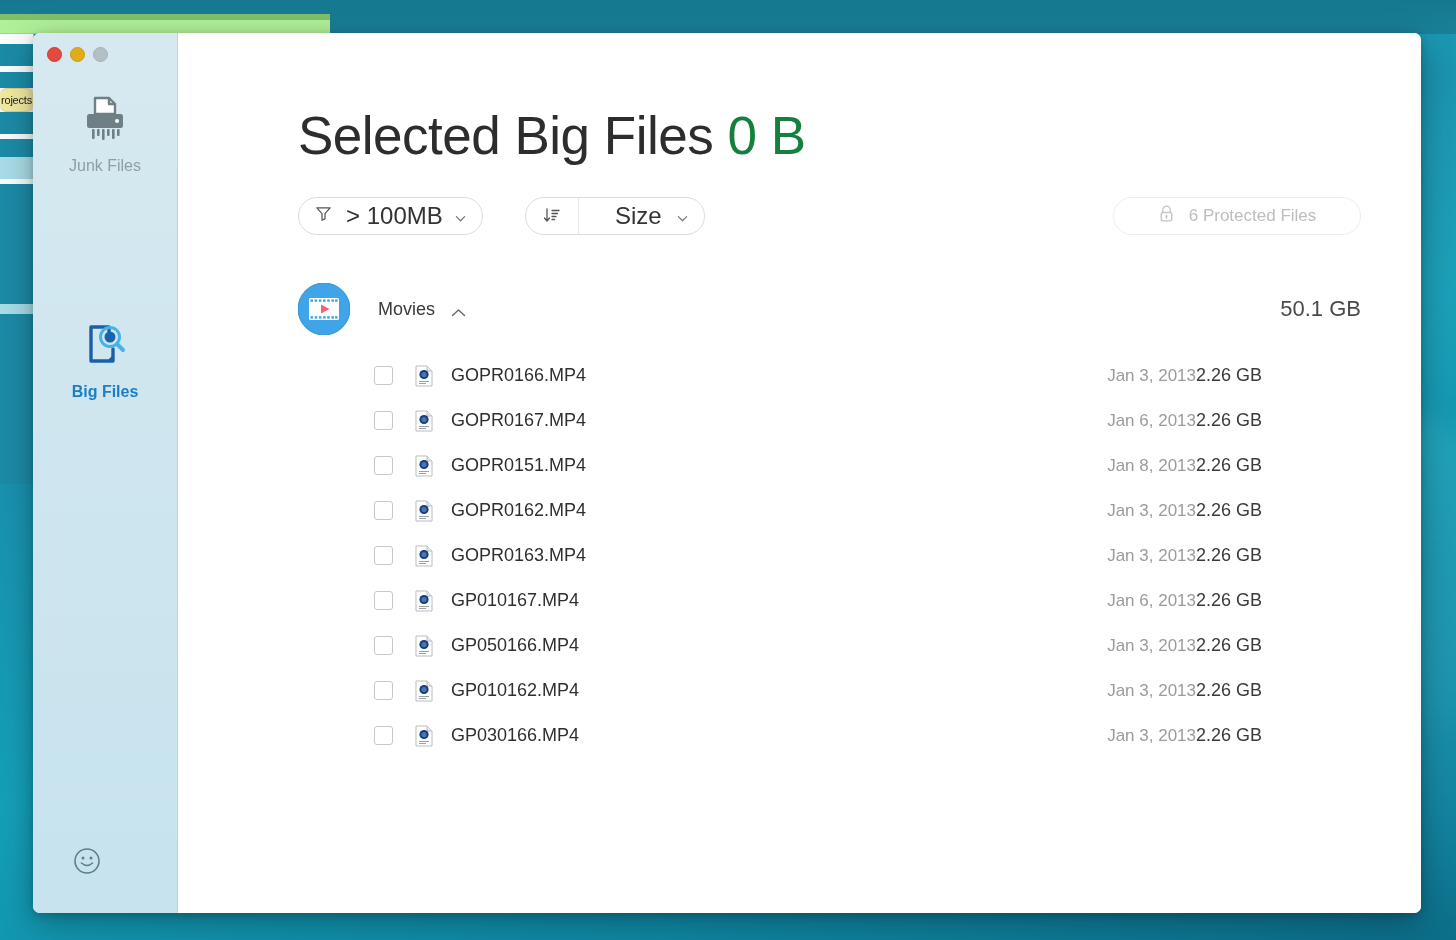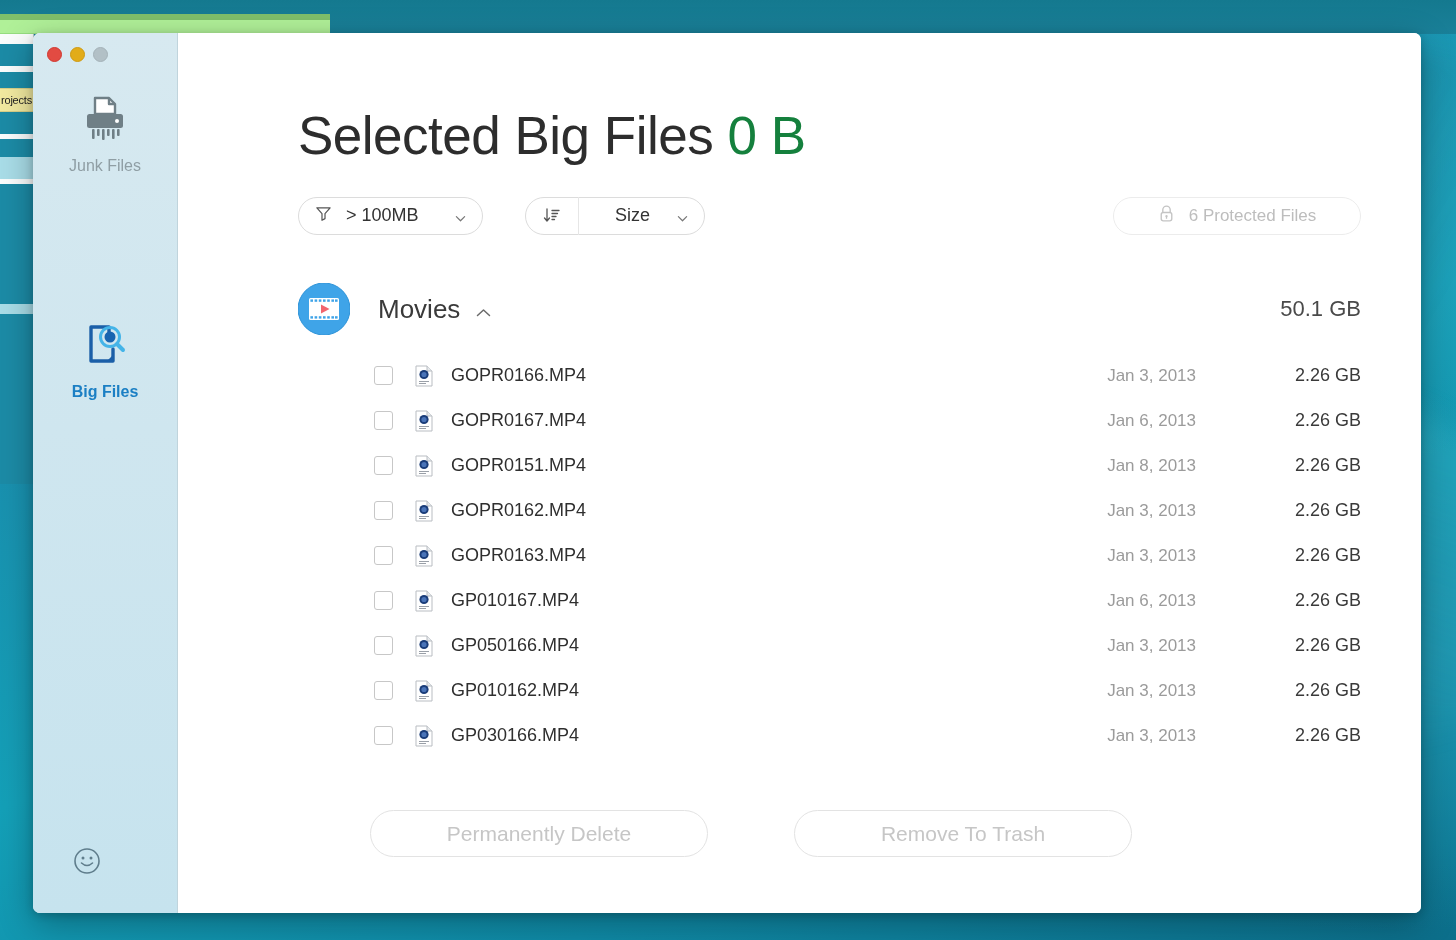--- a/index.html
+++ b/index.html
@@ -44,21 +44,21 @@
     border-right: 1px solid #b9c6c9;
     overflow: hidden;
   }
   .bgwin .stripe { width: 100%; }
   .bgwin .s-teal   { background: #1c8ba6; }
   .bgwin .s-lteal  { background: #a9dde8; }
   .bgwin .s-white  { background: #fafdfd; }
   .bgwin .s-yellow {
     background: #f2eaa0; color: #222; font-size: 11px; line-height: 22px;
     white-space: nowrap; padding-left: 1px; letter-spacing: -.2px;
-    border-top: 1px solid #d8d089; border-bottom: 1px solid #d8d089;
+    border-top: 1px solid #d8d089; border-bottom: 1px solid #d8d089; border-radius: 7px;
   }
 
   
   .greenbar {
     position: absolute; left: 0; top: 14px; width: 330px; height: 20px;
     background: #b0f098;
     border-bottom: 1px solid #96dd80;
   }
   .greenbar-top {
     position: absolute; left: 0; top: 0; width: 330px; height: 6px;
@@ -128,21 +128,21 @@
   }
   .pill {
     height: 38px; border: 1px solid #dcdcdc; border-radius: 19px;
     display: flex; align-items: center; background: #fff;
     cursor: pointer;
   }
   .pill.filter { width: 185px; padding: 0 0 0 16px; }
   .pill.sort   { width: 180px; margin-left: 42px; padding: 0; }
   .pill .divider { width: 1px; height: 38px; background: #e6e6e6; }
   .pill .sorticon { width: 52px; display: flex; align-items: center; justify-content: center; }
-  .pill .txt { font-size: 18px; color: #333; }
+  .pill .txt { font-size: 24px; color: #333; }
   .pill.filter .txt { margin-left: 14px; }
   .pill.sort   .txt { margin-left: 36px; }
   .caret {
     margin-left: auto; margin-right: 16px;
     width: 11px; height: 11px;
   }
   .protected {
     margin-left: auto;
     width: 248px; height: 38px;
     border: 1px solid #ececec; border-radius: 19px;
@@ -150,42 +150,42 @@
     color: #bdbdbd; font-size: 17px;
   }
 
   
   .group {
     margin-top: 48px;
     display: flex; align-items: center;
   }
   .group .gicon { width: 52px; height: 52px; flex: 0 0 52px; }
   .group .gname {
-    margin-left: 28px; font-size: 26px; color: #3a3a3a;
+    margin-left: 28px; font-size: 18px; color: #3a3a3a;
   }
   .group .gchev { margin-left: 16px; width: 15px; height: 10px; cursor: pointer; }
   .group .gsize {
     margin-left: auto; font-size: 22px; color: #4a4a4a;
   }
 
   
   #rows { margin-top: 18px; }
   .row {
     height: 45px; display: flex; align-items: center;
     padding-left: 76px;
   }
   .cb {
     width: 19px; height: 19px; flex: 0 0 19px;
     border: 1px solid #c7c7c7; border-radius: 3px; background: #fff;
     cursor: pointer;
   }
   .fileicon { width: 18px; height: 22px; flex: 0 0 18px; margin-left: 22px; }
   .fname { margin-left: 18px; font-size: 18px; color: #2f2f2f; }
   .fdate { margin-left: auto; font-size: 17px; color: #9b9b9b; width: 190px; text-align: right; }
-  .fsize { font-size: 18px; color: #3a3a3a; width: 165px; text-align: right; }
+  .fsize { font-size: 18px; color: #3a3a3a; width: 165px; }
 
   
   .footer {
     margin-top: 52px;
     display: flex; padding-left: 72px; gap: 86px;
   }
   .btn {
     width: 338px; height: 47px;
     border: 1px solid #e3e3e3; border-radius: 24px;
     background: #fff; color: #c6c6c6;
@@ -508,19 +508,15 @@
                   <rect x="4" y="16" width="10" height="1"></rect>
                   <rect x="4" y="18" width="7" height="1"></rect>
                 </g>
               </svg></span>
             <span class="fname">GP030166.MP4</span>
             <span class="fdate">Jan 3, 2013</span>
             <span class="fsize">2.26 GB</span>
           </div>
         </div>
 
-      <div class="footer">
-        <button class="btn">Permanently Delete</button>
-        <button class="btn">Remove To Trash</button>
-      </div>
     </div>
   </div>
 </div>
 
 </body></html>

